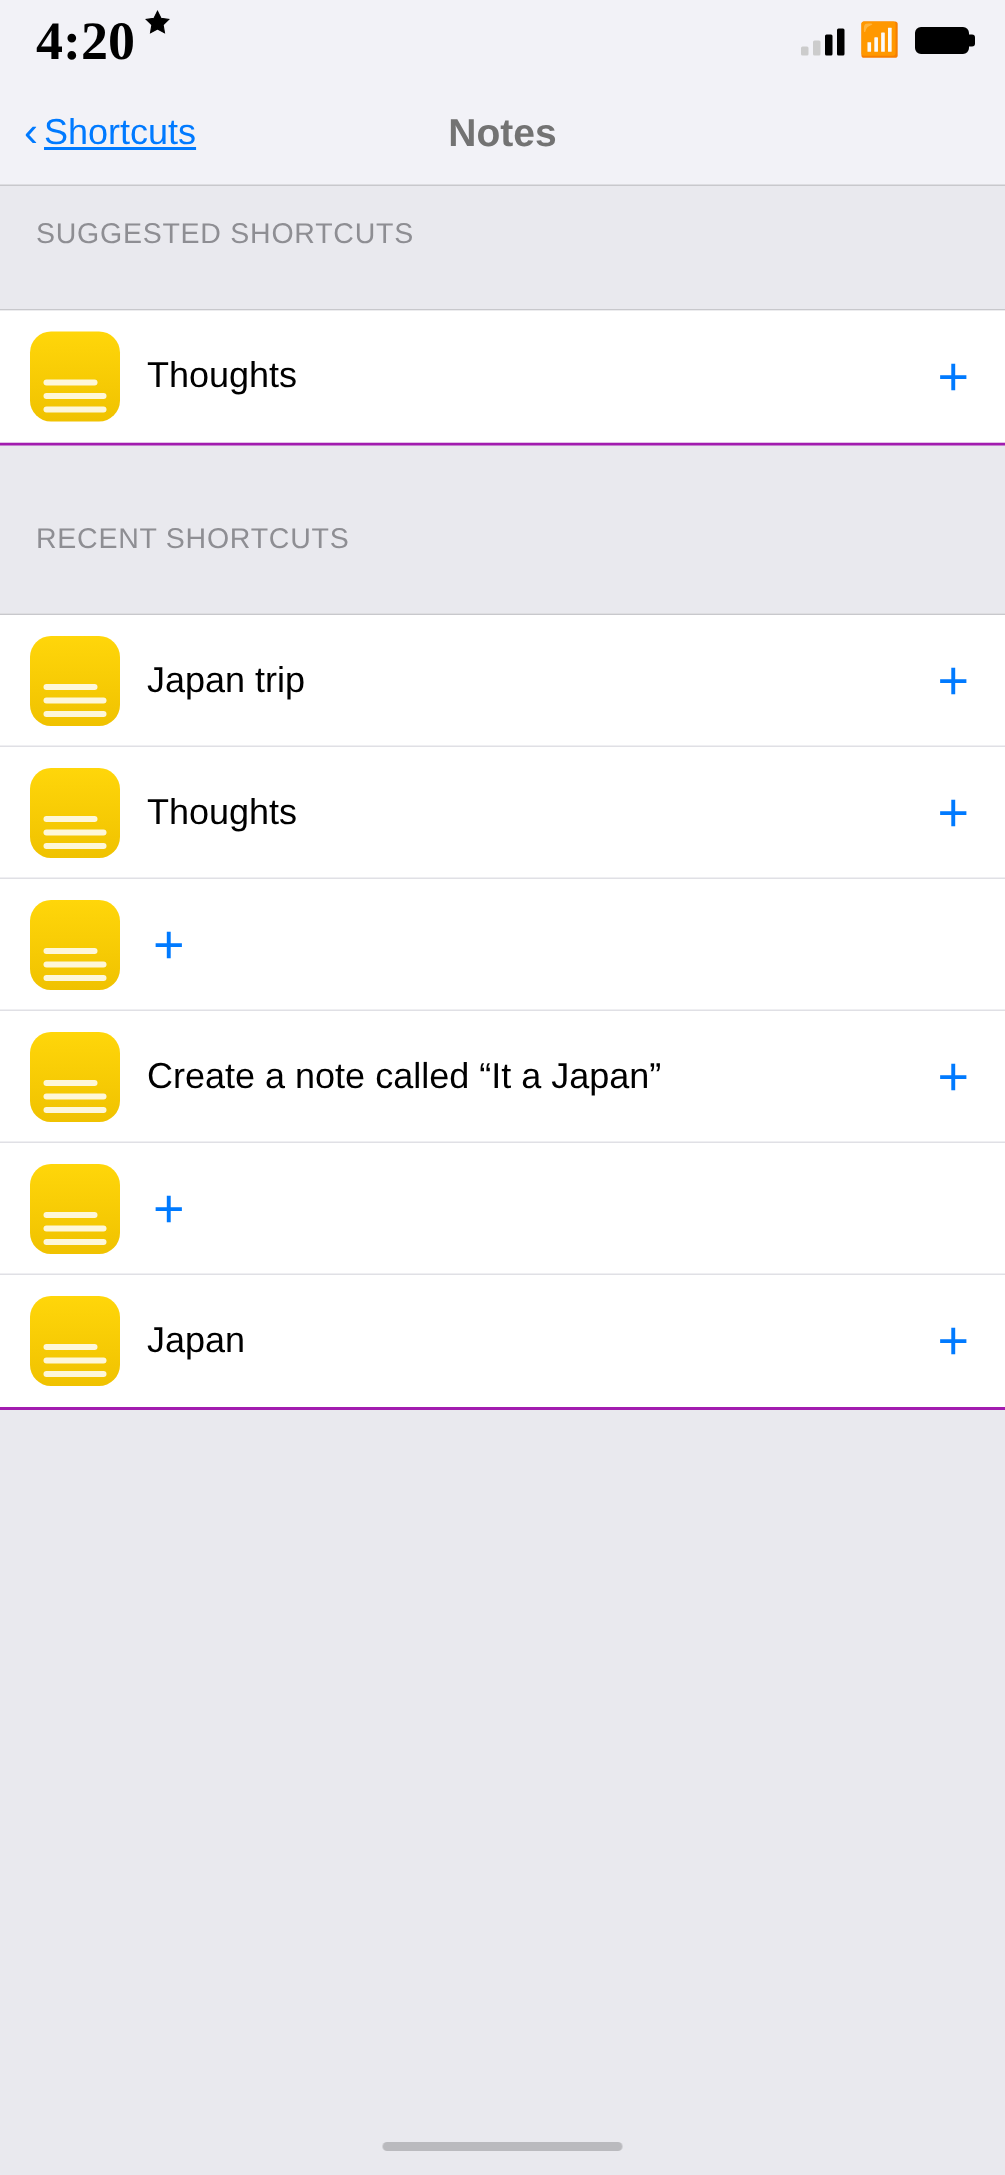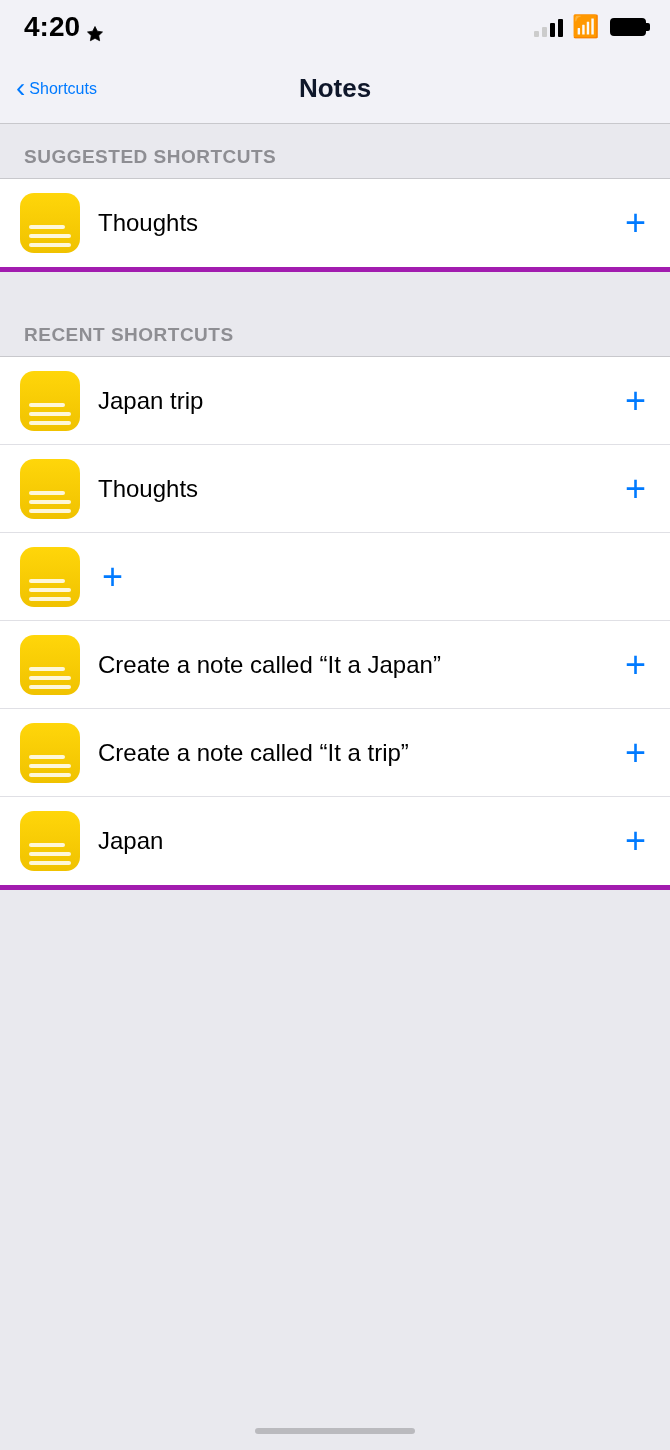--- a/index.html
+++ b/index.html
@@ -16,26 +16,27 @@
     
     .status-bar {
       background: #f2f2f7;
       height: 54px;
       display: flex;
       align-items: center;
       justify-content: space-between;
       padding: 0 24px;
     }
     .status-time {
-      font-size: 28px;
+      font-size: 36px;
       font-weight: 600;
       color: #000;
       display: flex;
-      align-items: flex-end;
+      align-items: flex-start;
       gap: 6px;
+      font-family: Liberation Serif, serif;
     }
     .status-icons {
       display: flex;
       align-items: center;
       gap: 10px;
     }
     .signal-bars {
       display: flex;
       align-items: flex-end;
       gap: 3px;
@@ -87,43 +88,45 @@
       font-size: 24px;
       cursor: pointer;
     }
     .nav-back-chevron {
       font-size: 28px;
       font-weight: 300;
       line-height: 1;
       margin-top: -2px;
     }
     .nav-back-label {
-      font-size: 16px;
+      font-size: 24px;
+      text-decoration: underline;
     }
     .nav-title {
       font-size: 26px;
       font-weight: 700;
-      color: #0f172a;
+      color: #737373;
     }
 
     
     .section-header {
       background: #e9e9ee;
       padding: 22px 24px 10px 24px;
       font-size: 19px;
-      font-weight: 700;
+      font-weight: 400;
       color: #8e8e93;
       letter-spacing: 0.5px;
     }
 
     
     .list-section {
       background: #fff;
       border-top: 1px solid #c8c8cc;
-      border-bottom: 5px solid #a21caf;
+      border-bottom: 2px solid #a21caf;
+      margin-top: 28px;
     }
     .list-item {
       display: flex;
       align-items: center;
       padding: 0 20px;
       height: 88px;
       border-bottom: 1px solid #e0e0e5;
       background: #fff;
       gap: 18px;
     }
@@ -298,21 +301,20 @@
   </div>
 
   <div class="list-item">
     <div class="notes-icon">
       <div class="notes-icon-lines">
         <div class="notes-icon-line" style="width:36px;"></div>
         <div class="notes-icon-line"></div>
         <div class="notes-icon-line"></div>
       </div>
     </div>
-    <span class="item-label">Create a note called “It a trip”</span>
     <span class="item-add">+</span>
   </div>
 
   <div class="list-item">
     <div class="notes-icon">
       <div class="notes-icon-lines">
         <div class="notes-icon-line" style="width:36px;"></div>
         <div class="notes-icon-line"></div>
         <div class="notes-icon-line"></div>
       </div>

